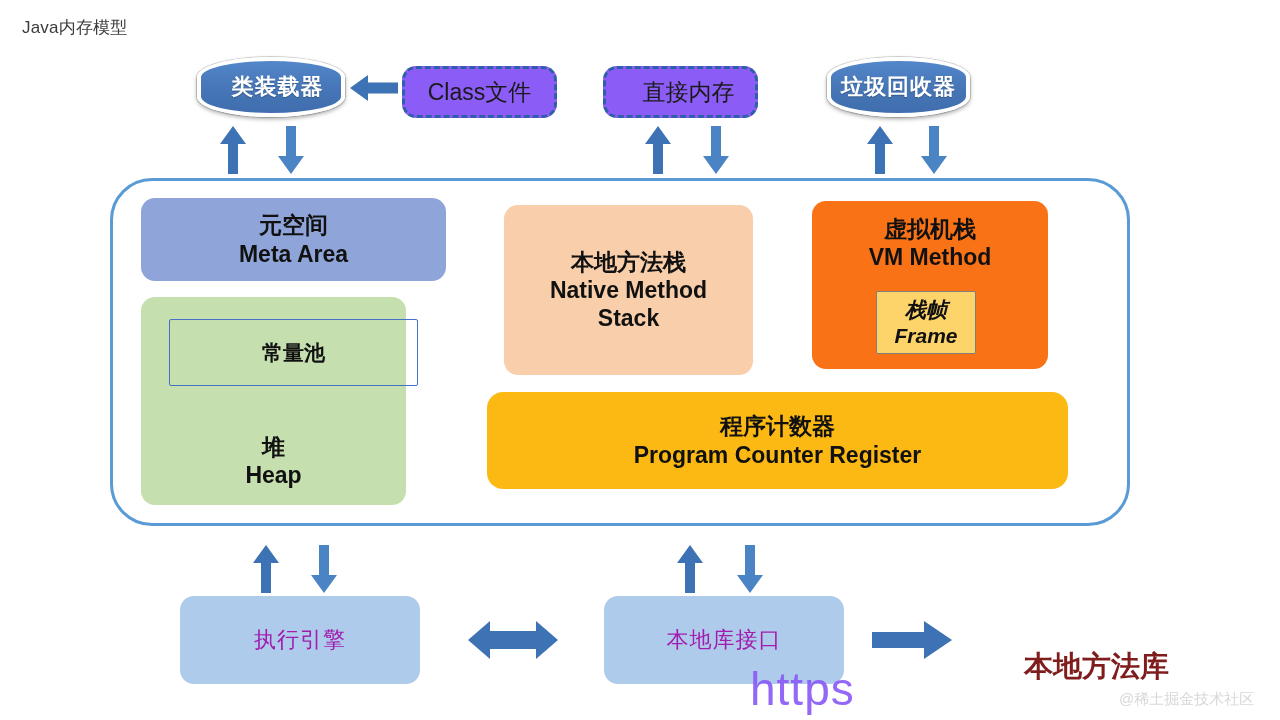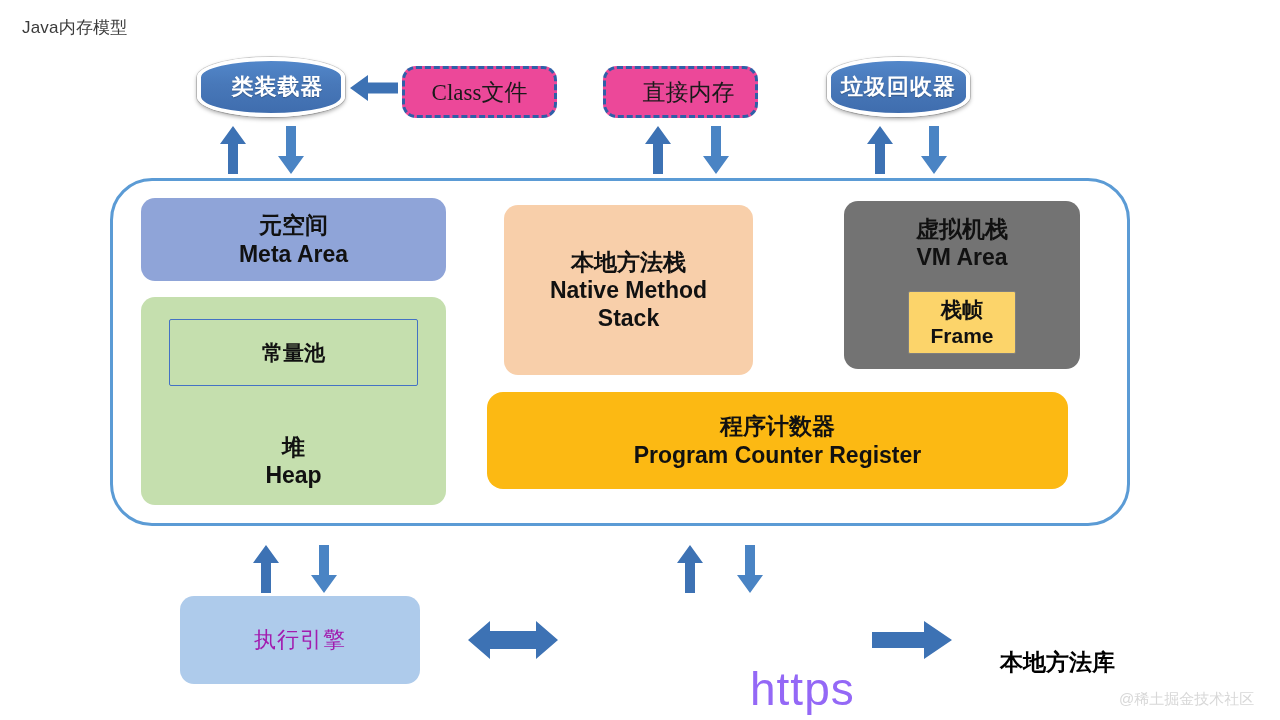--- a/index.html
+++ b/index.html
@@ -44,27 +44,26 @@
     font-weight: bold;
     font-size: 22px;
     letter-spacing: 1px;
     text-shadow: 0 1px 1px rgba(0,0,0,.25);
   }
 
   
   .dashed {
     border: 3px dashed #2f5fa8;
     border-radius: 14px;
-    background: #ec4899;
+    background: #8b5cf6;
     display: flex;
     align-items: center;
     justify-content: center;
     font-size: 23px;
     color: #1a1a1a;
-    font-family: Liberation Serif, serif;
   }
 
   
   #runtime-container {
     border: 3px solid #5b9bd5;
     border-radius: 42px;
     background: #ffffff;
   }
 
   
@@ -77,21 +76,21 @@
     text-align: center;
     color: #111111;
     line-height: 1.22;
   }
   .block .cn { font-size: 23px; font-weight: bold; }
   .block .en { font-size: 23px; font-weight: bold; }
 
   #block-meta     { background: #8fa4d8; text-align: center; }
   #block-heap     { background: #c5dfae; }
   #block-native   { background: #f8cfaa; }
-  #block-vmstack  { background: #737373; margin-left: 32px; }
+  #block-vmstack  { background: #f97316; }
   #block-pc       { background: #fcb913; border-radius: 16px; }
 
   #block-constpool {
     background: transparent;
     border: 1px solid #4472c4;
     border-radius: 2px;
   }
   #block-constpool .cn, #block-constpool .en { font-size: 21px; font-weight: bold; }
 
   #block-frame {
@@ -108,24 +107,25 @@
     display: flex;
     align-items: center;
     justify-content: center;
     color: #a21caf;
     font-size: 22px;
     letter-spacing: 1px;
   }
 
   
   .plain-label {
-    font-size: 23px;
+    font-size: 29px;
     font-weight: bold;
-    color: #000000;
-    white-space: nowrap;
+    color: #7f1d1d;
+    white-space: nowrap;
+    margin-left: 24px;
   }
 
   
   .arrow svg { display: block; }
 
   
   #watermark-url {
     color: #8b5cf6;
     font-size: 46px;
     opacity: .92;
@@ -205,40 +205,40 @@
     </svg>
   </div>
 
   <div class="abs" id="runtime-container" style="left:110px; top:178px; width:1020px; height:348px;"></div>
 
   <div class="abs block" id="block-meta" style="left:141px; top:198px; width:305px; height:83px;">
     <div class="cn">元空间</div>
     <div class="en">Meta Area</div>
   </div>
 
-  <div class="abs block" id="block-heap" style="left:141px; top:297px; width:305px; height:208px; justify-content:flex-end; padding-bottom:16px;">
+  <div class="abs block" id="block-heap" style="left:141px; top:297px; width:265px; height:208px; justify-content:flex-end; padding-bottom:16px;">
 
     <div class="abs block" id="block-constpool" style="left:28px; top:22px; width:249px; height:67px;">
       <div class="cn">常量池</div>
     </div>
     <div class="cn">堆</div>
     <div class="en">Heap</div>
   </div>
 
   <div class="abs block" id="block-native" style="left:504px; top:205px; width:249px; height:170px;">
     <div class="cn">本地方法栈</div>
     <div class="en">Native Method</div>
     <div class="en">Stack</div>
   </div>
 
   <div class="abs block" id="block-vmstack" style="left:812px; top:201px; width:236px; height:168px; justify-content:flex-start; padding-top:14px;">
     <div class="cn">虚拟机栈</div>
-    <div class="en">VM Area</div>
-
-    <div class="abs block" id="block-frame" style="left:64px; top:90px; width:108px; height:63px;">
+    <div class="en">VM Method</div>
+
+    <div class="abs block" id="block-frame" style="left:64px; top:90px; width:100px; height:63px;font-style:italic;">
       <div class="cn">栈帧</div>
       <div class="en">Frame</div>
     </div>
   </div>
 
   <div class="abs block" id="block-pc" style="left:487px; top:392px; width:581px; height:97px;">
     <div class="cn">程序计数器</div>
     <div class="en">Program Counter Register</div>
   </div>
 
@@ -269,20 +269,23 @@
   <div class="abs lightbox" style="left:180px; top:596px; width:240px; height:88px;">
     <span>执行引擎</span>
   </div>
 
   <div class="abs arrow" style="left:468px; top:618px;">
     <svg width="90" height="44" viewBox="0 0 90 44">
       <polygon points="0,22 22,3 22,13 68,13 68,3 90,22 68,41 68,31 22,31 22,41" fill="#3d72b4"></polygon>
     </svg>
   </div>
 
+  <div class="abs lightbox" style="left:604px; top:596px; width:240px; height:88px;">
+    <span>本地库接口</span>
+  </div>
 
   <div class="abs arrow" style="left:872px; top:620px;">
     <svg width="80" height="40" viewBox="0 0 80 40">
       <polygon points="0,12 52,12 52,1 80,20 52,39 52,28 0,28" fill="#3d72b4"></polygon>
     </svg>
   </div>
 
   <div class="abs plain-label" style="left:1000px; top:647px;">本地方法库</div>
 
   <div class="abs" id="watermark-url" style="left:750px; top:662px;">https</div>

